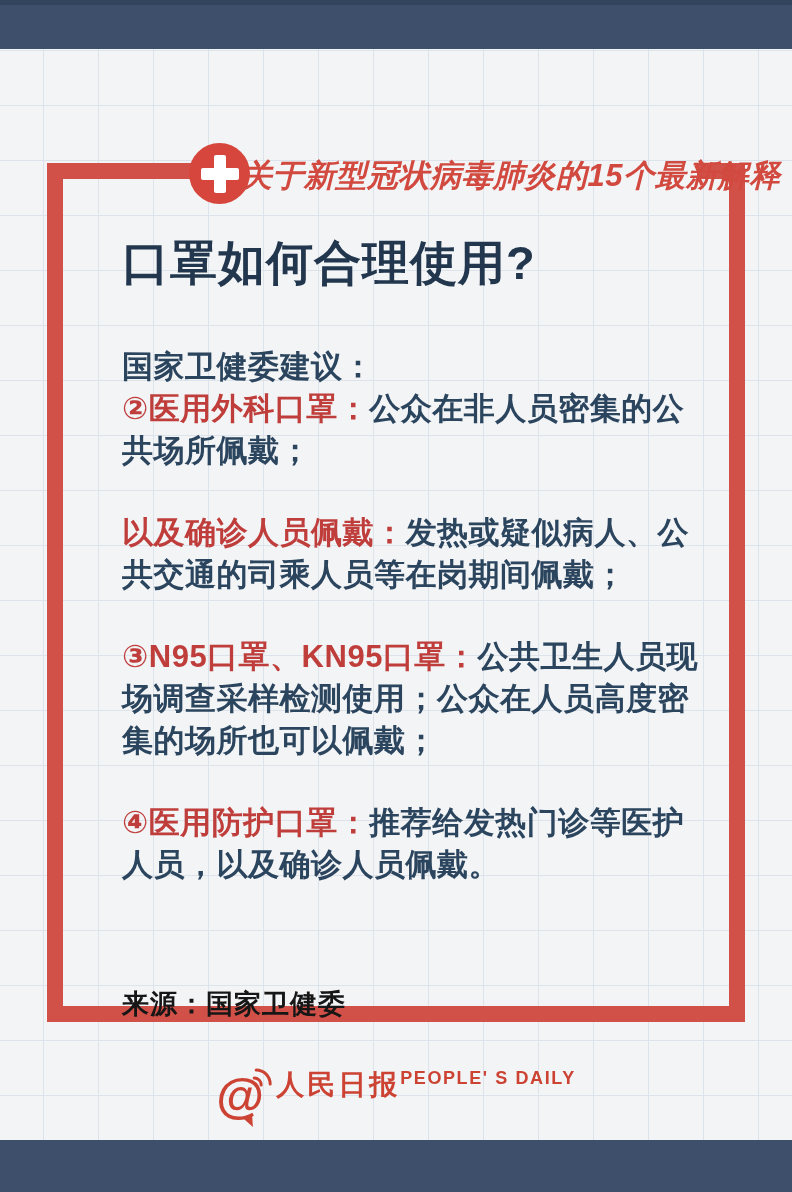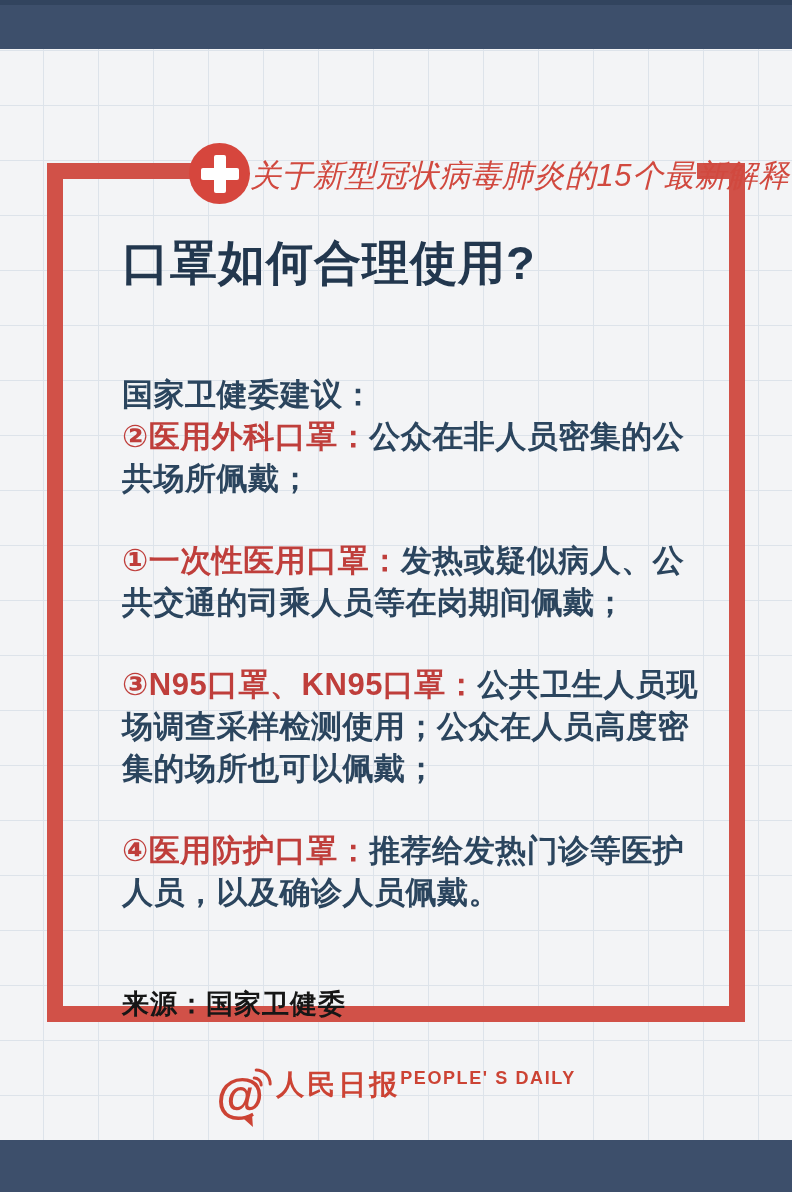--- a/index.html
+++ b/index.html
@@ -39,35 +39,34 @@
     position:absolute;left:189px;top:143px;width:61px;height:61px;
     background:var(--badge-red);border-radius:50%;
   }
   .badge .plus-h,.badge .plus-v{
     position:absolute;background:#ffffff;border-radius:2px;
     left:50%;top:50%;transform:translate(-50%,-50%);
   }
   .badge .plus-h{width:38px;height:12px;}
   .badge .plus-v{width:12px;height:38px;}
   .header-title{
-    position:absolute;left:250px;top:156px;width:440px;
-    font-size:31px;line-height:40px;font-weight:normal;font-style:italic;
+    position:absolute;left:241px;top:156px;width:440px;
+    font-size:31px;line-height:40px;font-weight:bold;font-style:italic;
     color:var(--header-red);letter-spacing:0.5px;white-space:nowrap;
   }
   .poster-title{
     position:absolute;left:122px;top:232px;
     font-size:47px;font-weight:bold;color:var(--title-navy);
     letter-spacing:1px;
   }
   .body-text{
     position:absolute;left:122px;top:346px;width:576px;
     font-size:31px;line-height:42px;font-weight:bold;
     color:var(--text-navy);letter-spacing:0.5px;
     overflow-wrap:break-word;
-    margin-top:28px;
   }
   .body-text p{margin:0;}
   .body-text p.spaced{margin-top:40px;}
   .item-label{color:var(--label-red);}
   .source-note{
     position:absolute;left:122px;top:952px;
     font-family:"Liberation Serif","DejaVu Serif",serif;
     font-size:27px;font-weight:bold;color:var(--source-black);
     letter-spacing:1px;
     margin-top:34px;
@@ -113,21 +112,21 @@
     <span class="plus-v"></span>
   </div>
 
   <div class="header-title">关于新型冠状病毒肺炎的15个最新解释</div>
 
   <h1 class="poster-title">口罩如何合理使用?</h1>
 
   <div class="body-text">
     <p>国家卫健委建议：</p>
     <p><span class="item-label">②医用外科口罩：</span><span>公众在非人员密集的公共场所佩戴；</span></p>
-    <p class="spaced"><span class="item-label">①一次性医用口罩：</span><span>发热或疑似病人、公共交通的司乘人员等在岗期间佩戴；</span></p>
+    <p class="spaced"><span class="item-label">以及确诊人员佩戴：</span><span>发热或疑似病人、公共交通的司乘人员等在岗期间佩戴；</span></p>
     <p class="spaced"><span class="item-label">③N95口罩、KN95口罩：</span><span>公共卫生人员现场调查采样检测使用；公众在人员高度密集的场所也可以佩戴；</span></p>
     <p class="spaced"><span class="item-label">④医用防护口罩：</span><span>推荐给发热门诊等医护人员，以及确诊人员佩戴。</span></p>
   </div>
 
   <div class="source-note">来源：国家卫健委</div>
 
   <div class="logo">
     <div class="at-wrap">
       <span class="at-glyph">@</span>
       <svg class="waves" width="22" height="22" viewBox="0 0 22 22">

